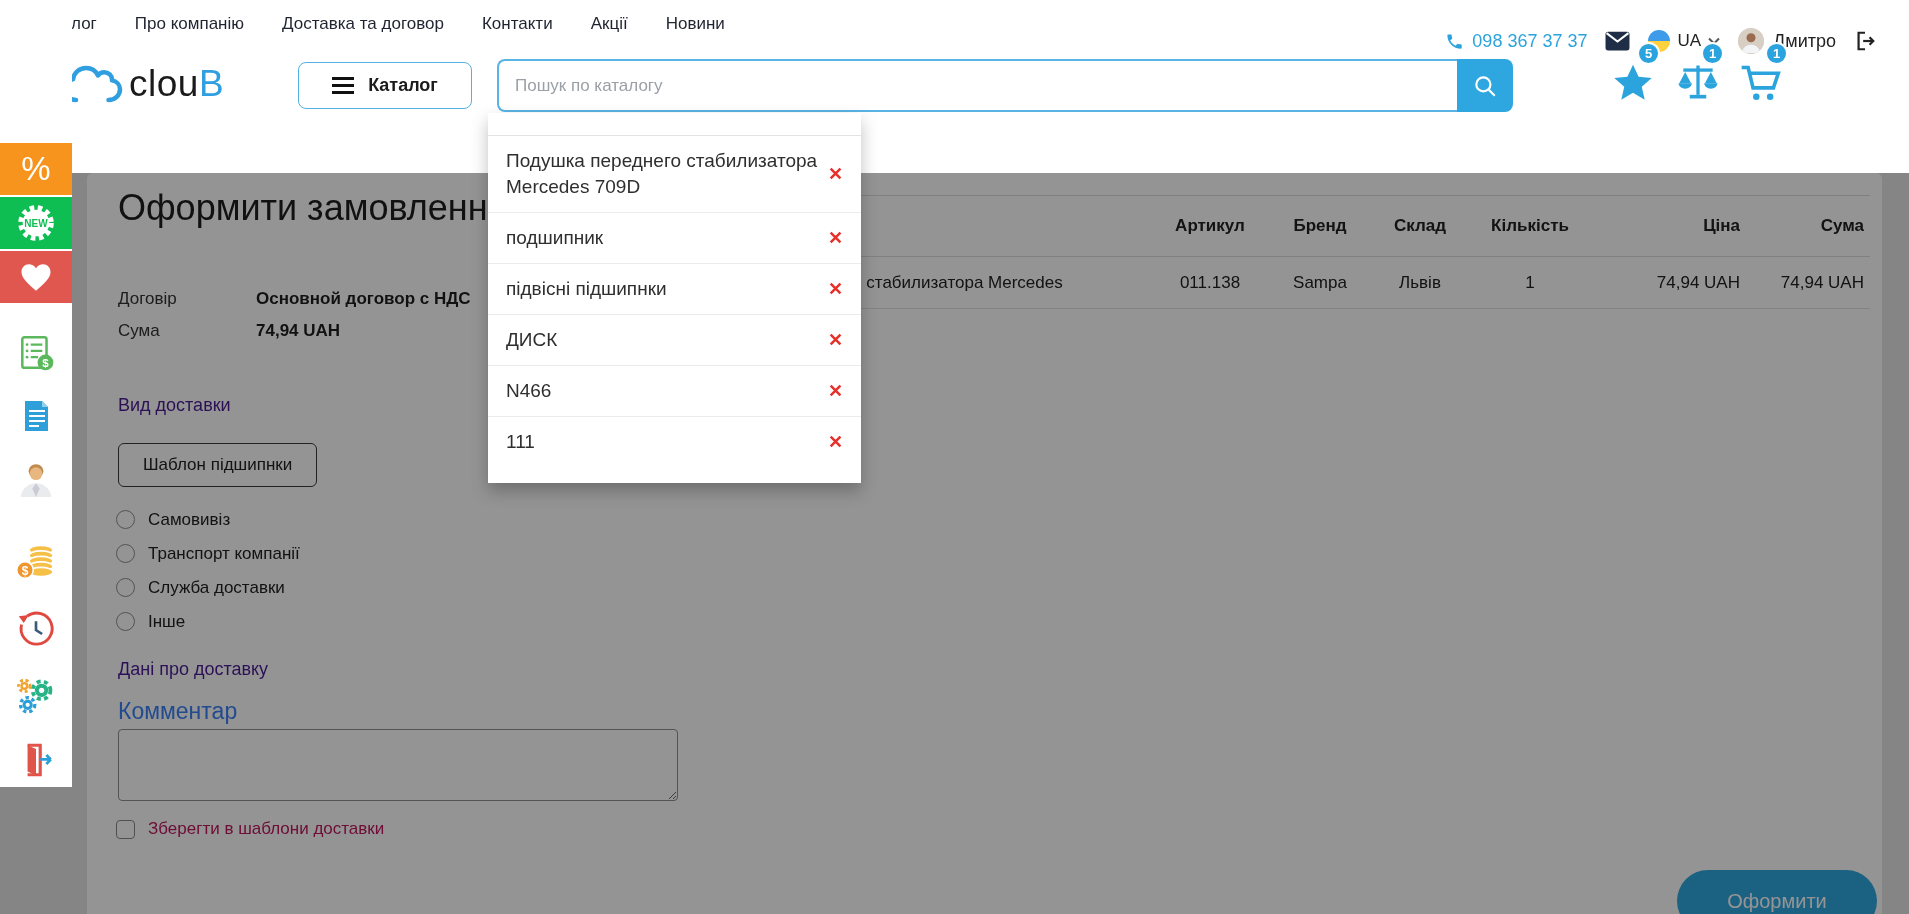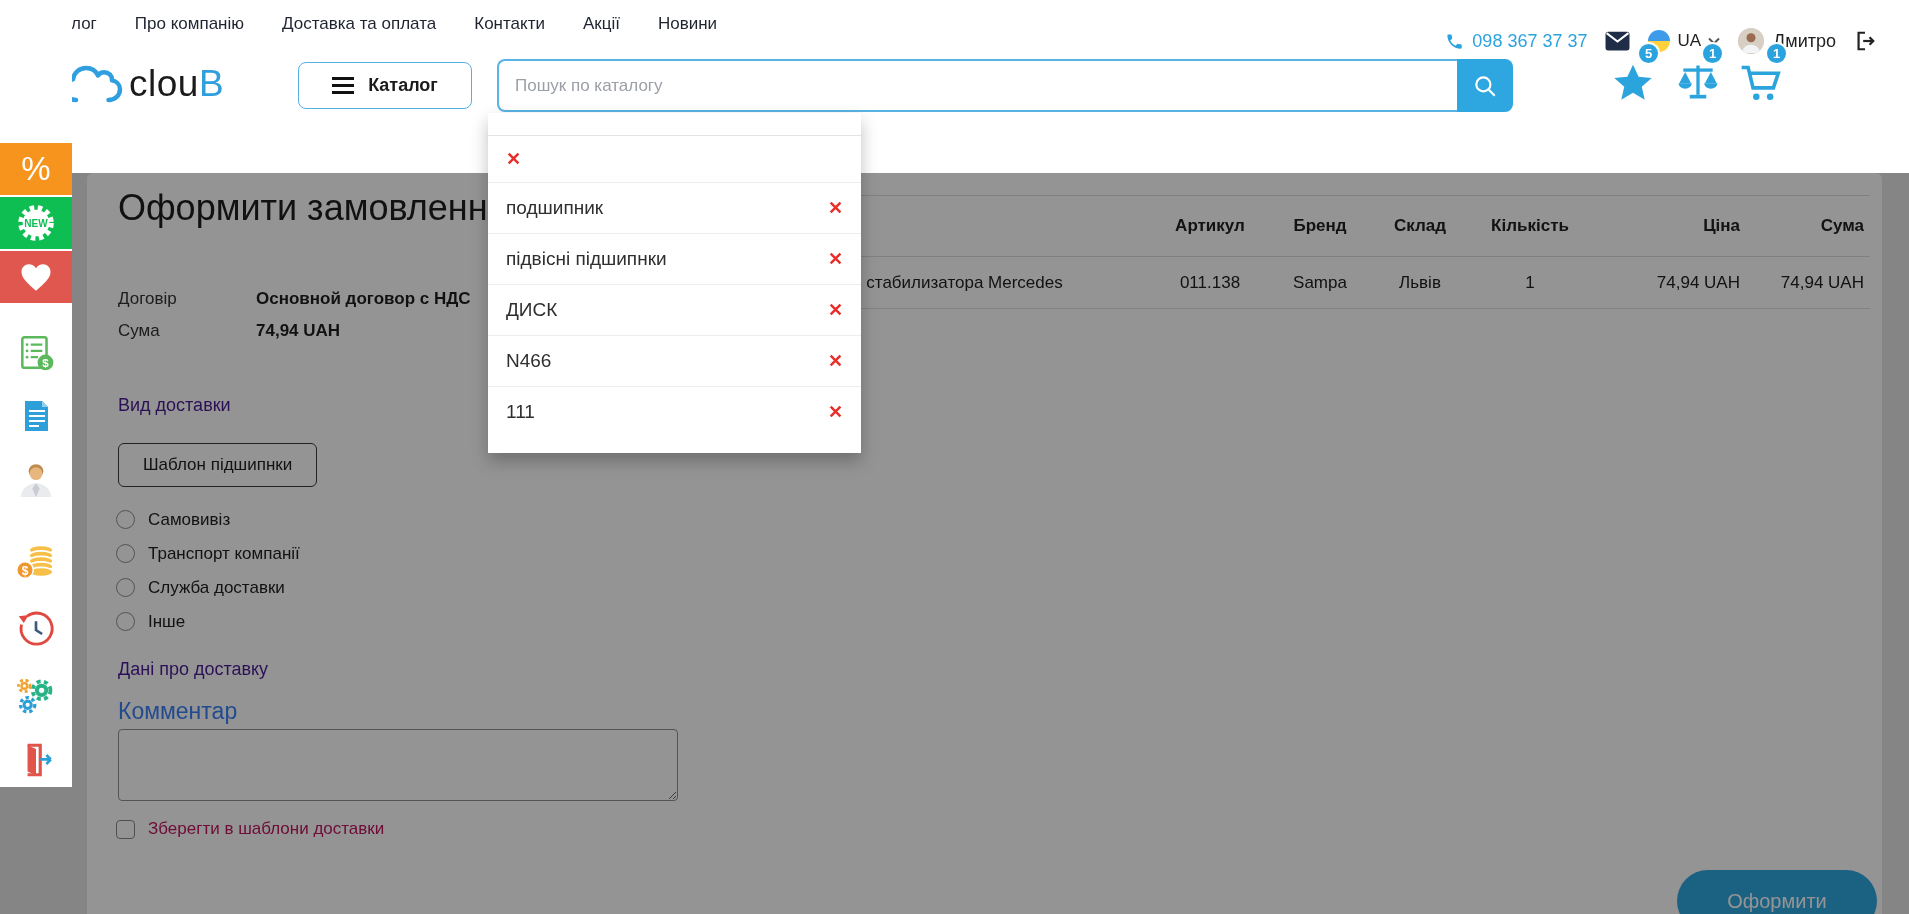--- a/index.html
+++ b/index.html
@@ -114,21 +114,21 @@
 </head>
 <body>
 
 <div class="stage">
 
   <div class="header">
 
     <nav class="topnav">
       <span class="nav-link">Каталог</span>
       <span class="nav-link">Про компанію</span>
-      <span class="nav-link">Доставка та оплата</span>
+      <span class="nav-link">Доставка та договор</span>
       <span class="nav-link">Контакти</span>
       <span class="nav-link">Акції</span>
       <span class="nav-link">Новини</span>
     </nav>
 
     <div class="top-right">
       <span class="phone">
         <span style="display:flex;">
           <svg width="19" height="19" viewBox="0 0 24 24" fill="#2ba3dc">
               <path d="M6.6 10.8c1.5 2.9 3.8 5.2 6.7 6.7l2.2-2.3c.3-.3.7-.4 1-.2 1.1.4 2.3.6 3.6.6.6 0 1 .4 1 1V20c0 .6-.4 1-1 1C10.6 21 3 13.4 3 4c0-.6.4-1 1-1h3.5c.6 0 1 .4 1 1 0 1.2.2 2.4.6 3.6.1.3 0 .7-.2 1l-2.3 2.2z"></path>
@@ -408,20 +408,21 @@
     </div>
 
     <button class="submit-btn">Оформити</button>
   </div>
 
   <div class="overlay"></div>
 
   <div class="dropdown">
     <div class="dd-top-divider"></div>
     <div class="dd-item">
+      <span class="dd-text">Подушка переднего стабилизатора Mercedes 709D</span>
       <span class="dd-x">✕</span>
     </div>
     <div class="dd-item">
       <span class="dd-text">подшипник</span>
       <span class="dd-x">✕</span>
     </div>
     <div class="dd-item">
       <span class="dd-text">підвісні підшипнки</span>
       <span class="dd-x">✕</span>
     </div>

